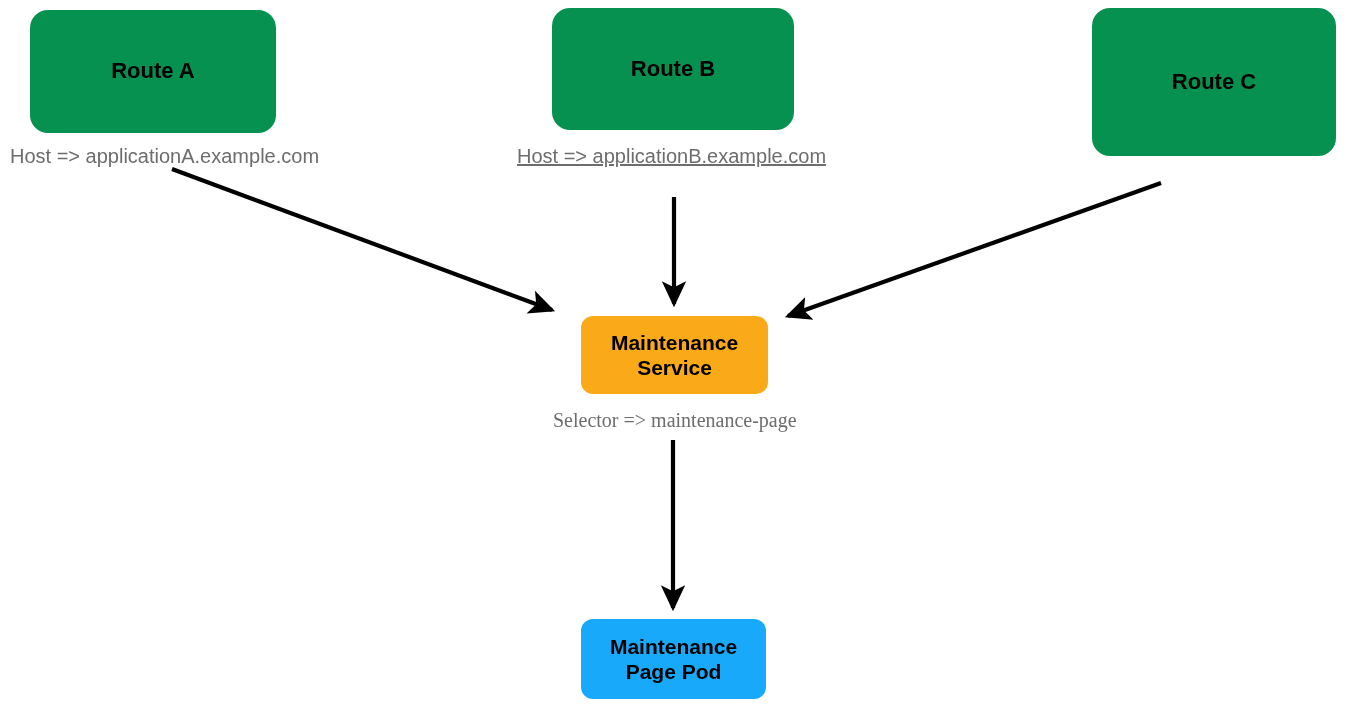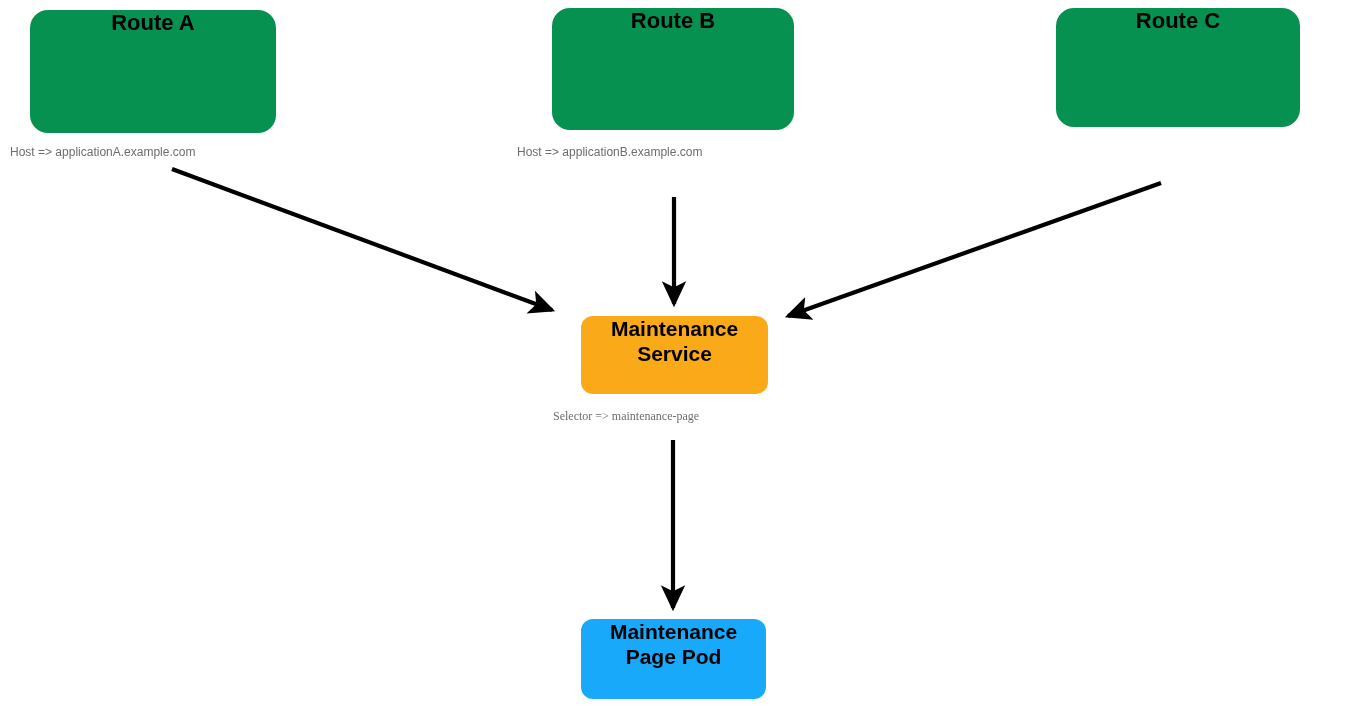--- a/index.html
+++ b/index.html
@@ -23,20 +23,21 @@
     position: absolute;
     left: 0;
     top: 0;
     width: 1362px;
     height: 714px;
     pointer-events: none;
   }
   .node {
     position: absolute;
     display: flex;
+    align-items: center;
     justify-content: center;
     text-align: center;
     box-sizing: border-box;
     color: #000000;
     font-weight: bold;
     line-height: 1.2;
     border-radius: 14px;
   }
   .node-route {
     background: #079150;
@@ -53,34 +54,34 @@
     font-size: 21px;
     border-radius: 12px;
   }
   .node-label {
     display: block;
     white-space: pre-line;
   }
   .edge-label {
     position: absolute;
     color: #6d6d6d;
-    font-size: 12px;
+    font-size: 20px;
     font-weight: normal;
     white-space: nowrap;
     line-height: 1;
   }
   
   #node-route-a { left: 30px;   top: 10px;  width: 246px; height: 123px; }
   #node-route-b { left: 552px;  top: 8px;   width: 242px; height: 122px; }
-  #node-route-c { left: 1056px; top: 8px;   width: 244px; height: 119px; }
+  #node-route-c { left: 1092px; top: 8px;   width: 244px; height: 148px; }
   #node-maintenance-service { left: 581px; top: 316px; width: 187px; height: 78px; }
   #node-maintenance-pod     { left: 581px; top: 619px; width: 185px; height: 80px; }
 
   #label-host-a { left: 10px;   top: 146px; }
-  #label-host-b { left: 517px;  top: 146px; }
+  #label-host-b { left: 517px;  top: 146px; text-decoration: underline; }
   #label-host-c { left: 1040px; top: 146px; }
   #label-selector { left: 553px; top: 410px; font-family: Liberation Serif, serif; }
 </style>
 </head>
 <body>
 
 <div id="canvas">
 
   <svg id="edges" viewBox="0 0 1362 714" width="1362" height="714" xmlns="http://www.w3.org/2000/svg">
     <defs>

